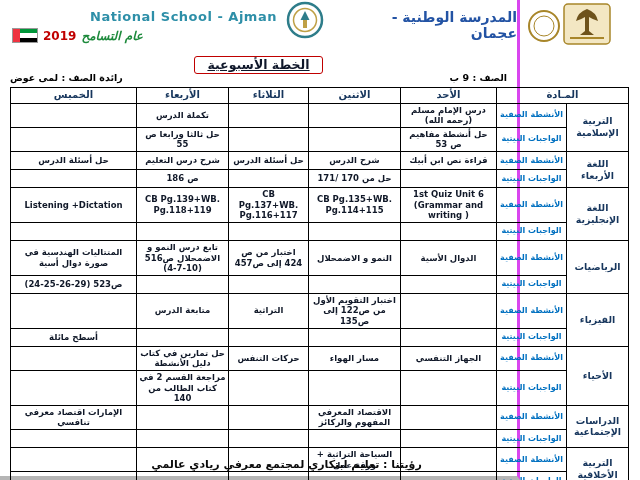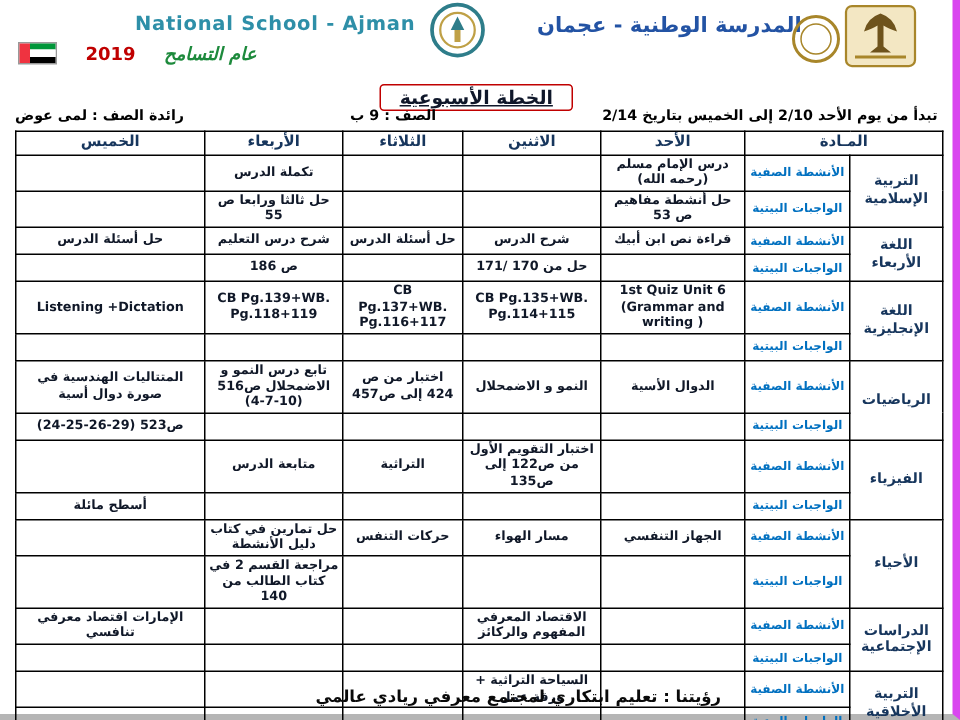--- a/index.html
+++ b/index.html
@@ -1,26 +1,26 @@
 <!DOCTYPE html>
 <html lang="ar"><head>
 <meta charset="utf-8">
 <style>
   * { margin:0; padding:0; box-sizing:border-box; }
   html,body { width:640px; height:480px; background:#fff; font-family:"DejaVu Sans",sans-serif; overflow:hidden; }
-  .page { position:relative; width:640px; height:480px; background:#fff;
-          border-right:5px solid #d946ef; border-bottom:4px solid #b5b5b5; }
+  .page { position:relative; width:520px; height:480px; background:#fff;
+          border-right:3px solid #d946ef; border-bottom:4px solid #b5b5b5; }
 
   
   .school-en { position:absolute; left:90px; top:9px; color:#2e8fa8; font-size:13px; font-weight:bold; letter-spacing:.5px; }
   .logo-svg  { position:absolute; left:286px; top:1px; }
   .school-ar { position:absolute; left:358px; top:9px; color:#2353a4; font-size:14px; font-weight:bold; direction:rtl; }
   .stamp-svg { position:absolute; left:524px; top:1px; }
 
-  .tolerance { position:absolute; left:12px; top:28px; display:flex; align-items:center; gap:19px;justify-content:flex-end; }
+  .tolerance { position:absolute; left:12px; top:28px; display:flex; align-items:center; gap:5px;justify-content:flex-end; }
   .flag { width:26px; height:15px; display:flex; border:.5px solid #999; }
   .flag .pole { width:7px; background:#ef3340; }
   .flag .stripes { flex:1; display:flex; flex-direction:column; }
   .flag .s-green { flex:1; background:#009639; }
   .flag .s-white { flex:1; background:#fff; }
   .flag .s-black { flex:1; background:#000; }
   .tol-green { color:#1d8a3c; font-size:12px; font-weight:bold; font-style:italic; }
   .tol-red   { color:#c00000; font-size:12px; font-weight:bold; }
 
   .title-wrap { position:absolute; top:54px; left:0; width:100%; text-align:center; }
@@ -78,21 +78,20 @@
     </div>
     <span class="tol-red">2019</span>
     <span class="tol-green">عام التسامح</span>
   </div>
 
   <div class="title-wrap">
     <span class="title">الخطة الأسبوعية</span>
   </div>
 
   <div class="info-row">
-    <span>تبدأ من يوم الأحد 2/10 إلى الخميس بتاريخ 2/14</span>
     <span>الصف : 9 ب</span>
     <span>رائدة الصف : لمى عوض</span>
   </div>
 
   <table class="plan-table">
     <colgroup>
       <col style="width:62px">
         <col style="width:70px">
         <col style="width:96px">
       <col style="width:92px">

